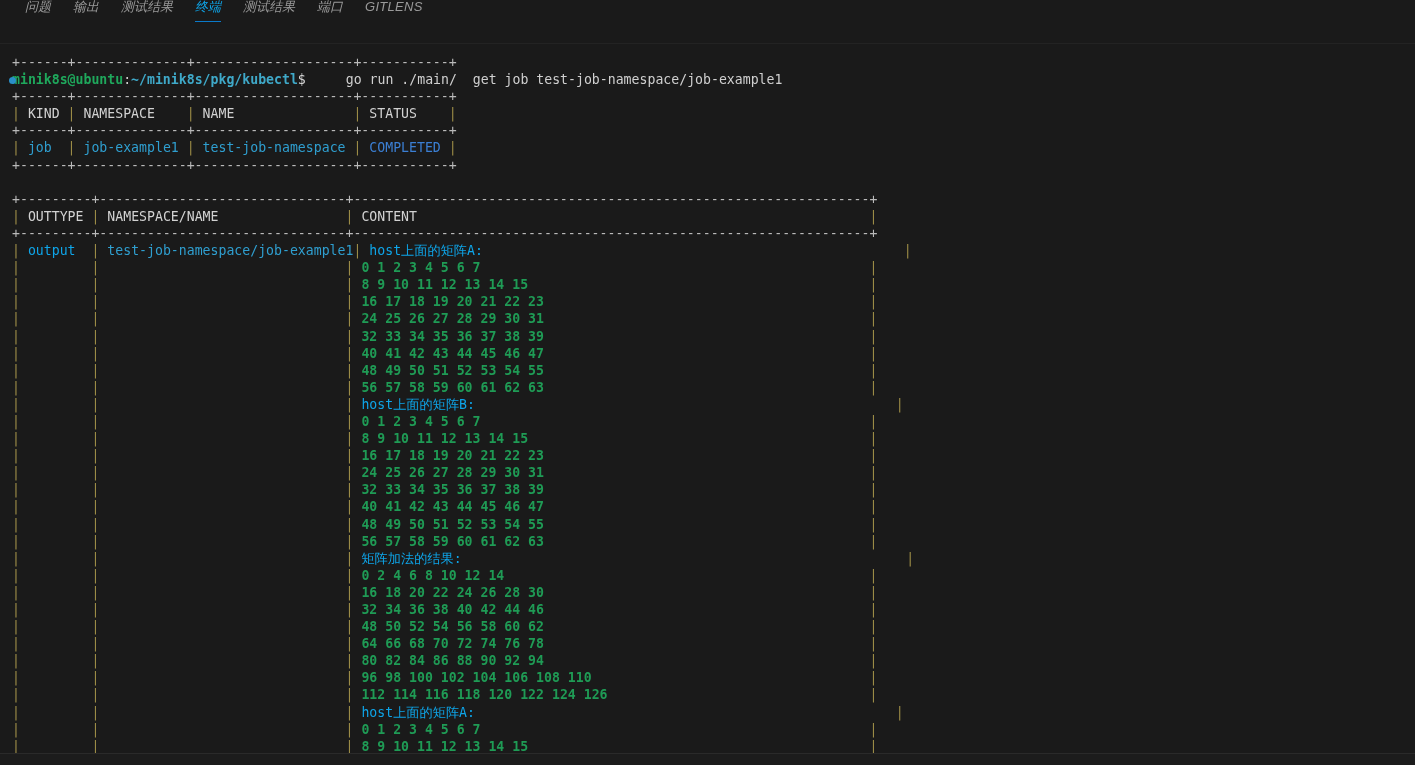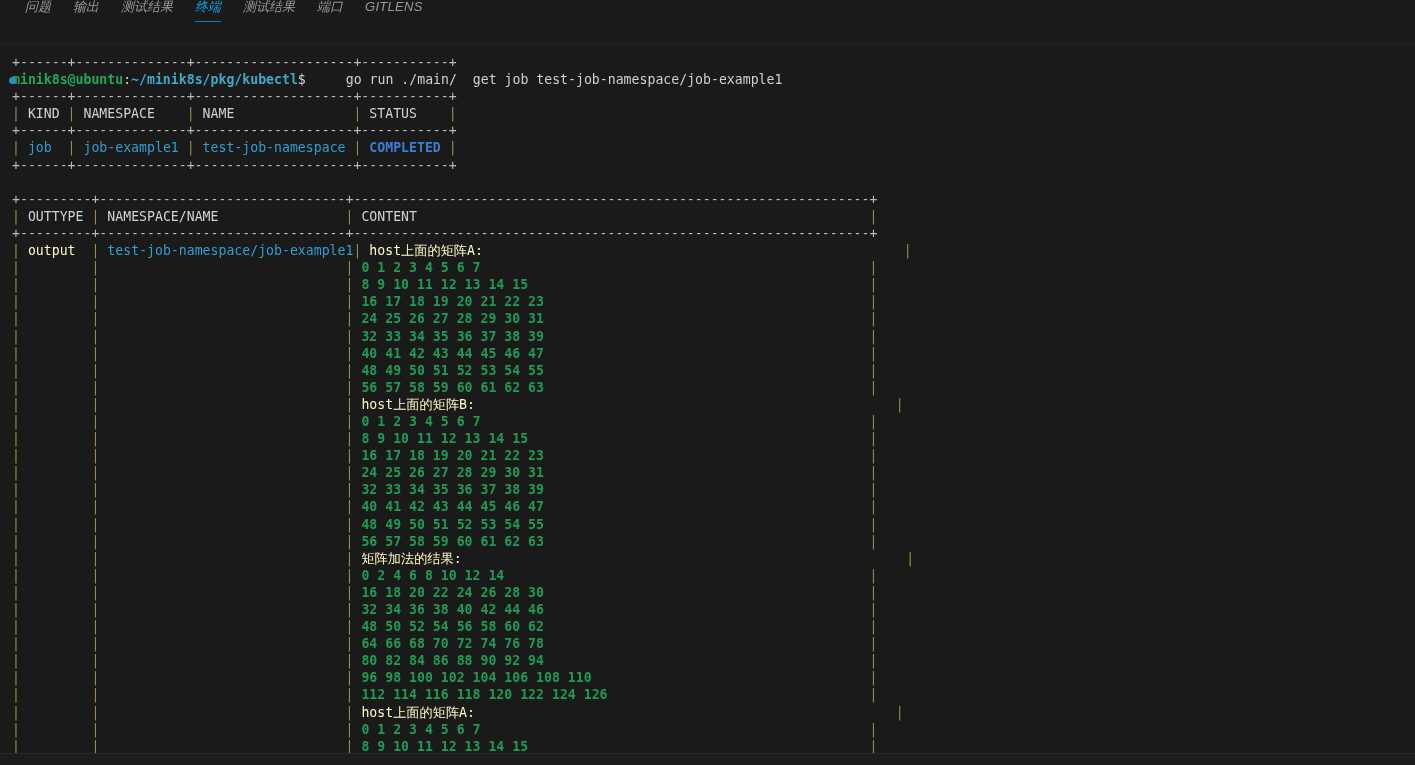--- a/index.html
+++ b/index.html
@@ -67,23 +67,23 @@
   .p-user   { color:#1fa85c; font-weight:bold; }
   .p-colon  { color:#cfcfcf; }
   .p-path   { color:#3fa9c9; font-weight:bold; }
   .p-dollar { color:#d8d8d8; }
   .p-cmd    { color:#d0d0d0;margin-left:32px; }
 
   
   .rule   { color:#b9b9b9; }
   .pipe   { color:#9b8b46; }
   .hdr    { color:#d2d2d2;margin-top:8px; }
-  .green  { color:#fef9c3; }
+  .green  { color:#0ea5e9; }
   .cyan   { color:#2f9fd0; }
-  .blue   { color:#3b7fd4;font-weight:bold; }
+  .blue   { color:#3b7fd4; }
   .gnum   { color:#1f9b55;font-weight:bold; }
 
   
   #status-sliver {
     position:absolute; left:0; right:0; bottom:0;
     height:12px;
     background:#1c1c1c;
     border-top:1px solid #2a2a2a;
     overflow:hidden;
   }

